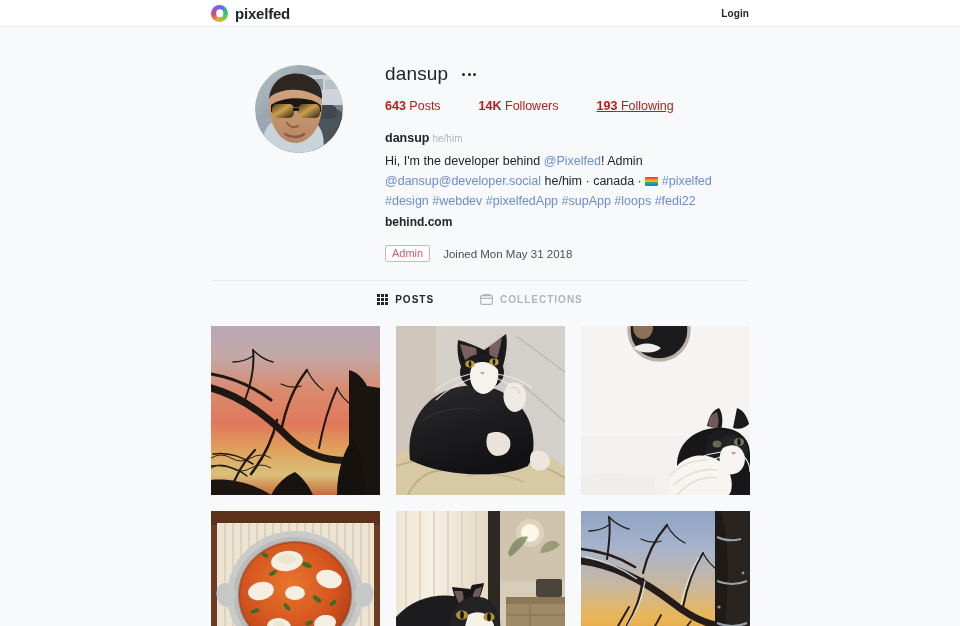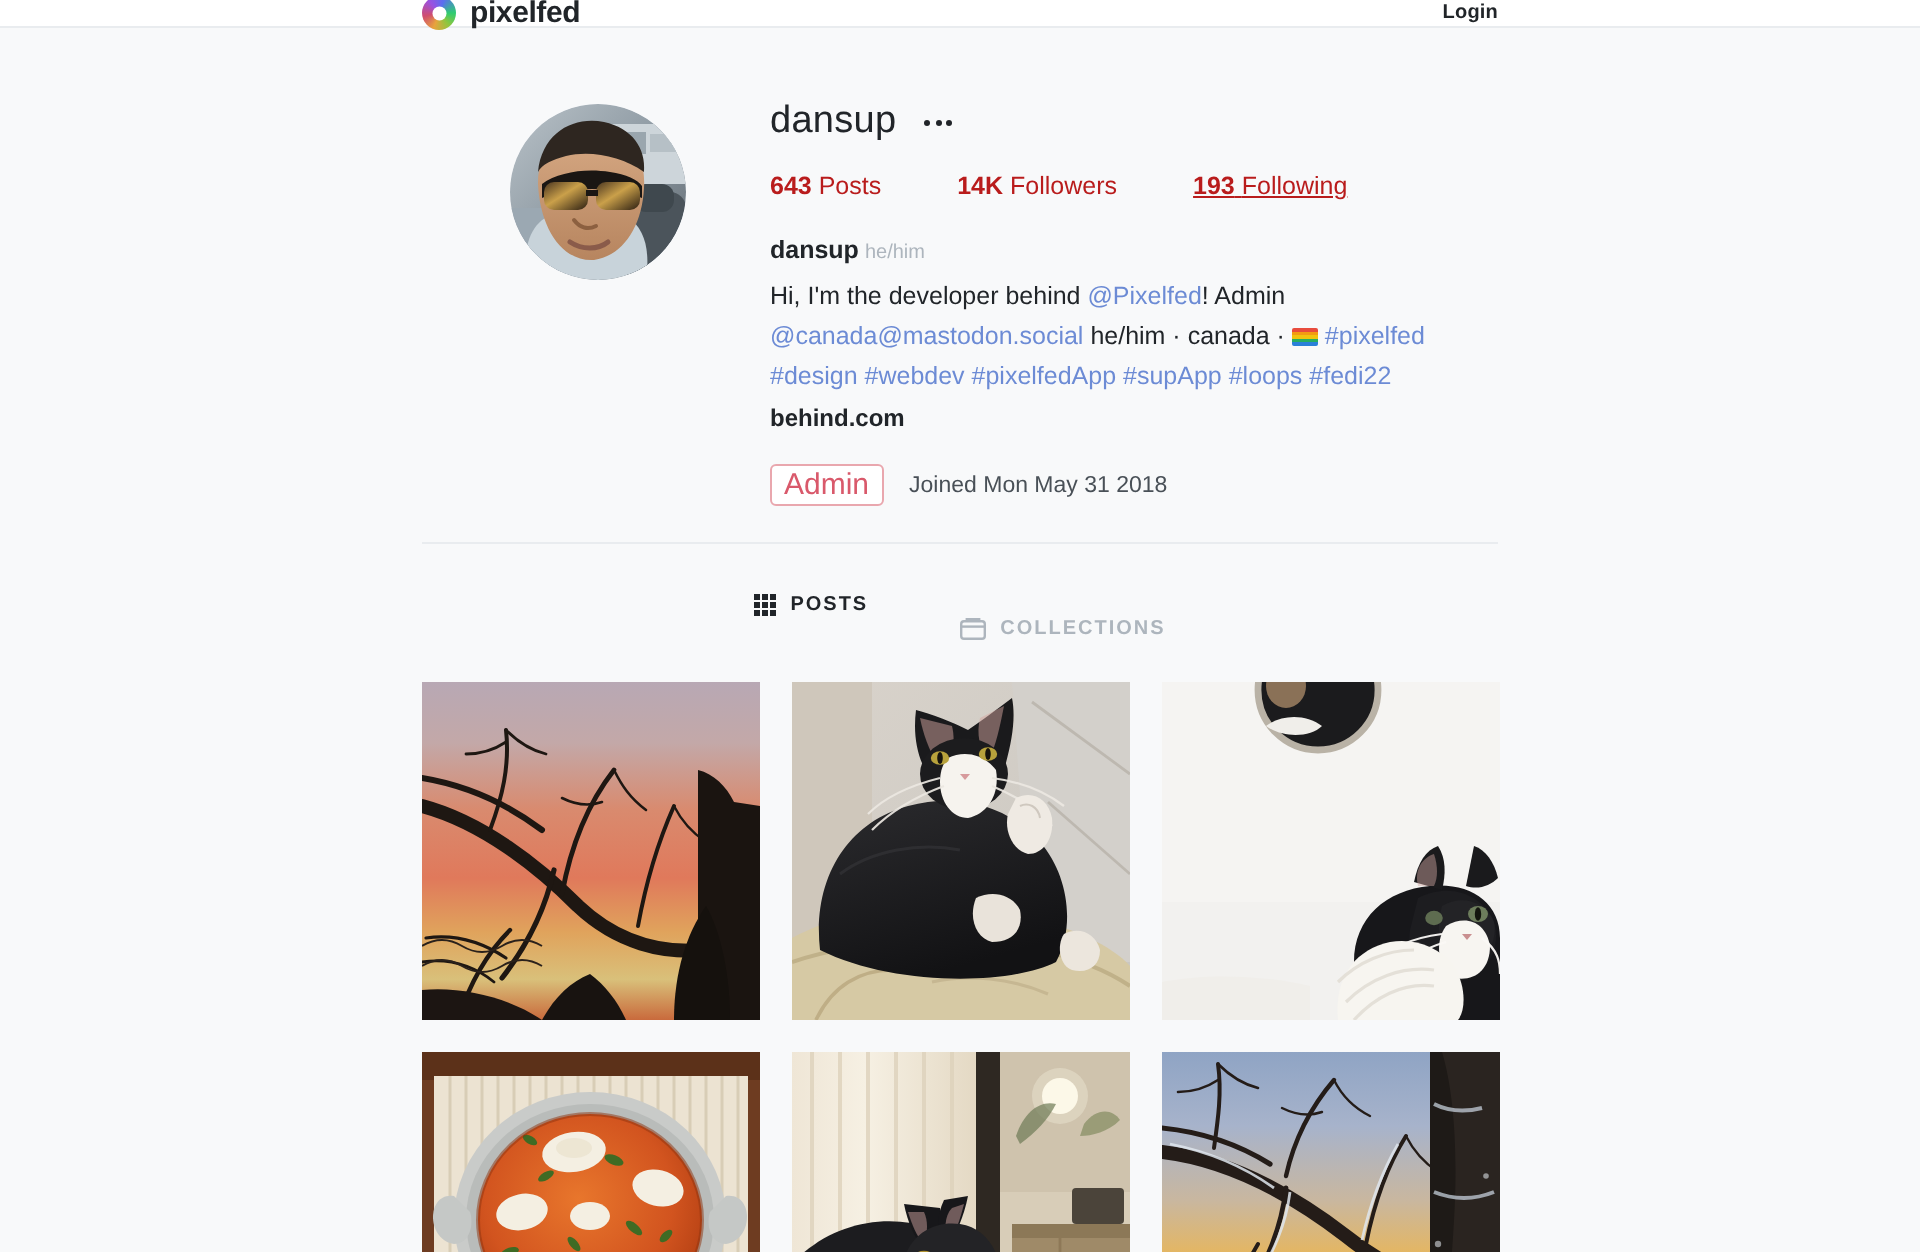--- a/index.html
+++ b/index.html
@@ -13,21 +13,21 @@
   body {
     background: #f8f9fa;
     font-family: "Liberation Sans", sans-serif;
     font-size: 13px;
     color: #212529;
     -webkit-font-smoothing: antialiased;
   }
 
   
   .navbar {
-    height: 14px;
+    height: 27px;
     background: #ffffff;
     border-bottom: 1px solid #e9ecef;
     display: flex;
     align-items: center;
     position: relative;
   }
   .brand {
     position: absolute;
     left: 211px;
     display: flex;
@@ -187,21 +187,21 @@
   .meta-row {
     display: flex;
     align-items: center;
     gap: 13px;
     margin-top: 13px;
   }
   .badge-admin {
     border: 1px solid #e9a7ae;
     color: #d9596b;
     border-radius: 3px;
-    font-size: 15px;
+    font-size: 11px;
     padding: 2px 6px 2.5px;
     line-height: 1;
     background: #fff;
   }
   .joined {
     font-size: 11.5px;
     color: #495057;
   }
 
   
@@ -219,21 +219,21 @@
     display: flex;
     align-items: center;
     gap: 7px;
     font-size: 10px;
     font-weight: bold;
     letter-spacing: 1px;
     text-decoration: none;
     cursor: pointer;
   }
   .tab.active { color: #212529; }
-  .tab.inactive { color: #adb5bd; margin-top: 24px; }
+  .tab.inactive { color: #adb5bd; }
   .tab svg { display: block; }
 
   
   .grid {
     display: grid;
     grid-template-columns: repeat(3, 169px);
     gap: 16px;
     justify-content: center;
     padding-top: 11px;
   }
@@ -330,21 +330,21 @@
         <div class="stat">
           <b>193</b>
           <span>Following</span>
         </div>
       </div>
 
       <div class="bio">
         <div>
           <span class="bio-name">dansup</span><span class="bio-pronoun">he/him</span>
         </div>
-        <div class="bio-text"><span>Hi, I'm the developer behind </span><a class="link" href="#">@Pixelfed</a><span>! Admin </span><a class="link" href="#">@canada@mastodon.social</a><span> he/him · canada · </span><span class="flag-emoji"></span> <a class="link" href="#">#pixelfed #design #webdev #pixelfedApp #supApp #loops #fedi22</a></div>
+        <div class="bio-text"><span>Hi, I'm the developer behind </span><a class="link" href="#">@Pixelfed</a><span>! Admin </span><a class="link" href="#">@dansup@developer.social</a><span> he/him · canada · </span><span class="flag-emoji"></span> <a class="link" href="#">#pixelfed #design #webdev #pixelfedApp #supApp #loops #fedi22</a></div>
         <a class="bio-website" href="#">behind.com</a>
       </div>
 
       <div class="meta-row">
         <span class="badge-admin">Admin</span>
         <span class="joined">Joined Mon May 31 2018</span>
       </div>
 
     </div>
   </div>

